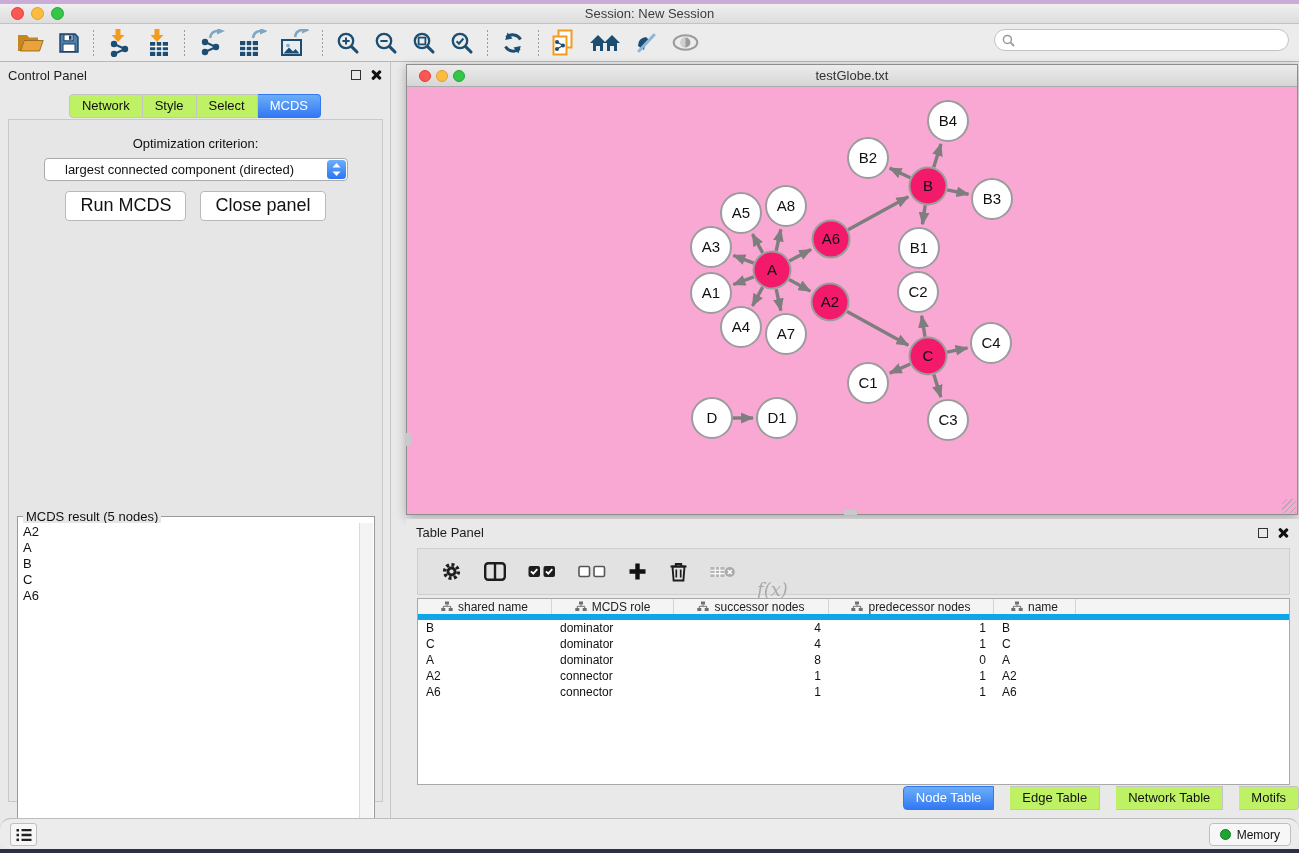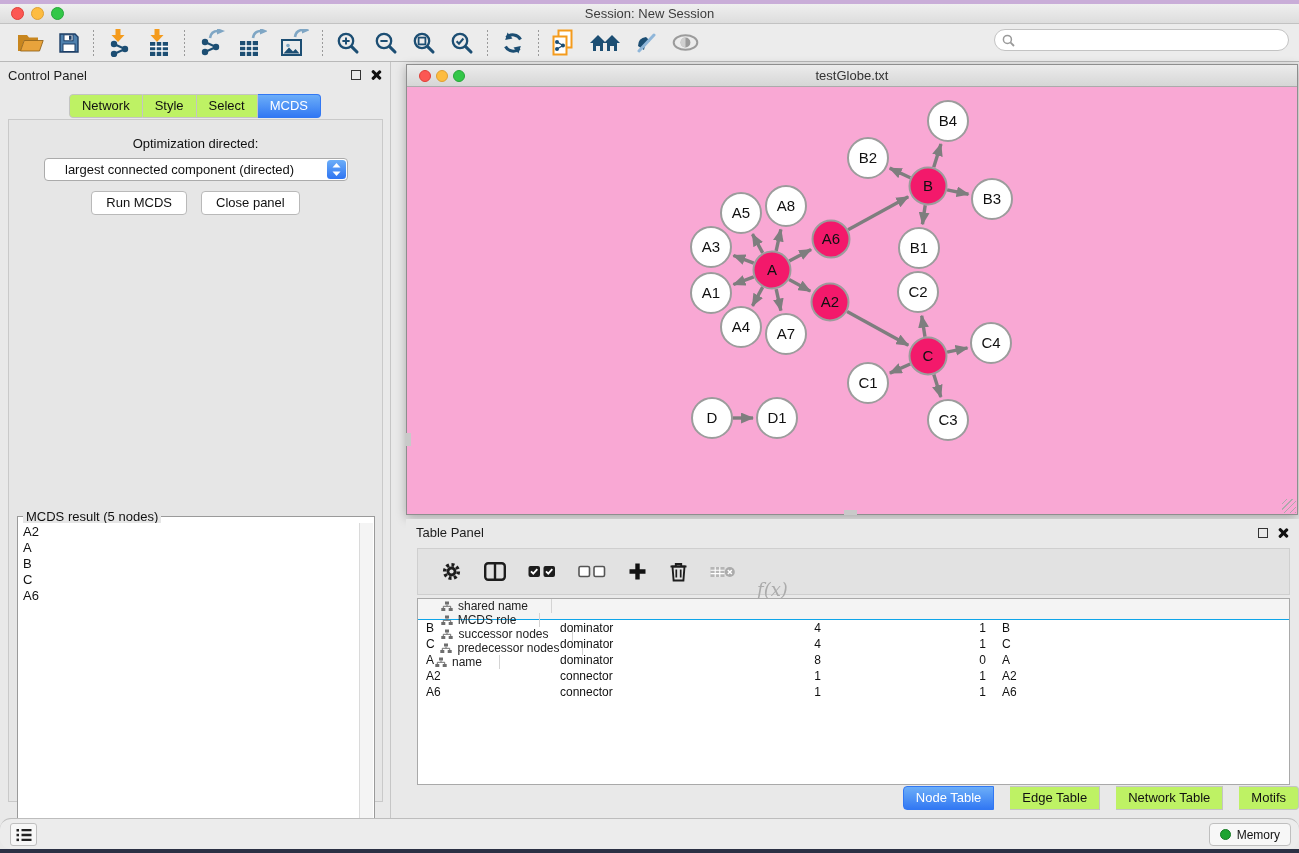--- a/index.html
+++ b/index.html
@@ -58,21 +58,21 @@
     background:#E6E6E6; border:1px solid #C9C9C9; }
   .opt-label { margin-top:16px; text-align:center; font-size:13px; color:#111; }
   .combo { position:absolute; left:35px; top:38px; width:304px; height:23px; background:#fff;
     border:1px solid #ABABAB; border-radius:4px; display:flex; align-items:center; }
   .combo-text { flex:1; font-size:13px; padding-left:20px; color:#111; white-space:nowrap; }
   .combo-step { width:19px; height:19px; margin-right:1px; border-radius:3.5px;
     background:linear-gradient(#6CAEF8,#2E74F2); position:relative; }
   .combo-step svg { position:absolute; left:3px; top:2px; }
   .cp-buttons { position:absolute; left:0; top:71px; width:100%; display:flex; justify-content:center; gap:14px; }
   .push-btn { background:#fff; border:1px solid #B9B9B9; border-radius:4px;
-    font-size:13px; padding:3px 14px 4px; color:#111; }
+    font-size:18px; padding:3px 14px 4px; color:#111; }
 
   .result-box { position:absolute; left:8px; top:396px; width:358px; height:341px;
     border:1px solid #9A9A9A; background:#fff; }
   .result-legend { position:absolute; left:5px; top:-8px; background:#E6E6E6;
     font-size:13px; padding:0 3px; color:#111; }
   .result-list { position:absolute; left:1px; top:6px; right:15px; bottom:1px;
     background:#fff; font-size:13px; color:#111; overflow:hidden; }
   .result-list div { padding:1px 0 1px 4px; height:16px; }
   .result-scroll { position:absolute; right:1px; top:6px; width:14px; bottom:1px;
     background:#F4F4F4; border-left:1px solid #DADADA; }
@@ -98,21 +98,21 @@
   
   .table-panel { position:absolute; left:406px; top:519px; width:893px; height:299px; background:#E9E9E9; }
   .tp-header { height:27px; display:flex; align-items:center; padding:0 10px; font-size:13px; color:#1d1d1d; }
   .tp-toolbar { position:absolute; left:11px; top:29px; width:873px; height:47px;
     background:#E2E2E2; border:1px solid #CFCFCF; display:flex; align-items:center; padding-left:12px; }
   .tpt-icon { margin:0 11px; display:flex; align-items:center; }
   .fx-label { font-size:18px; color:#ABABAB; font-family:"DejaVu Serif", serif; font-style:italic; margin-left:10px;margin-top:36px; }
 
   .node-table { position:absolute; left:11px; top:79px; width:873px; height:187px;
     background:#fff; border:1px solid #A9A9A9; font-size:12px; }
-  .nt-header { display:flex; height:21px; background:#F4F4F4; border-bottom:1px solid #0ea5e9;flex-direction:column; }
+  .nt-header { display:flex; height:21px; background:#F4F4F4; border-bottom:6px solid #0ea5e9; }
   .nt-hcell { display:flex; align-items:center; justify-content:center; gap:5px;
     border-right:1px solid #D4D4D4; color:#222; font-size:12px; }
   .nt-row { display:flex; height:16px; }
   .nt-cell { padding:1px 8px 0; color:#111; white-space:nowrap; }
   .bottom-tabs { position:absolute; left:0; bottom:8px; width:100%; display:flex; justify-content:flex-end;gap:16px; }
 
   
   .statusbar { position:absolute; left:0; top:818px; width:1299px; height:31px;
     background:#ECECEC; border-top:1px solid #BDBDBD;border-radius:11px; }
   .list-btn { position:absolute; left:10px; top:4px; width:27px; height:23px; background:#F7F7F7;
@@ -294,21 +294,21 @@
     <span class="float-box"></span>
     <span class="close-x"></span>
   </div>
   <div class="cp-tabs" id="cp-tabs">
       <span class="seg-tab">Network</span>
       <span class="seg-tab">Style</span>
       <span class="seg-tab">Select</span>
       <span class="seg-tab active">MCDS</span>
     </div>
   <div class="cp-body">
-    <div class="opt-label">Optimization directed:</div>
+    <div class="opt-label">Optimization criterion:</div>
     <div class="combo">
       <span class="combo-text">largest connected component (directed)</span>
       <span class="combo-step">
         <svg width="13" height="15" viewBox="0 0 13 15">
             <path d="M6.5 1 L10.5 5.5 H2.5 z" fill="#fff"></path>
             <path d="M6.5 14 L2.5 9.5 H10.5 z" fill="#fff"></path>
           </svg>
       </span>
     </div>
     <div class="cp-buttons">

